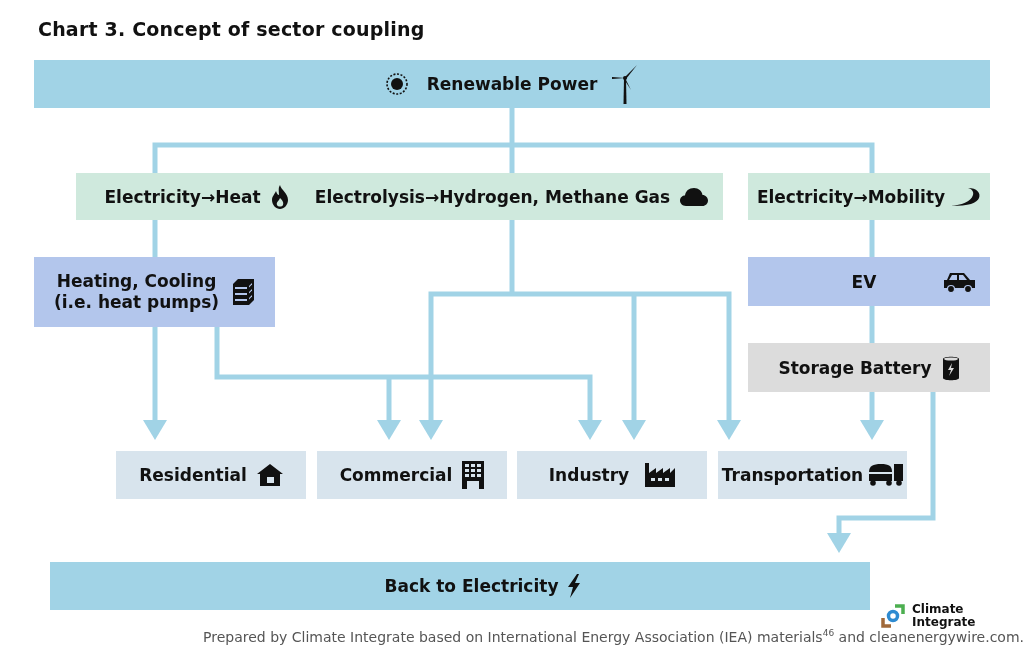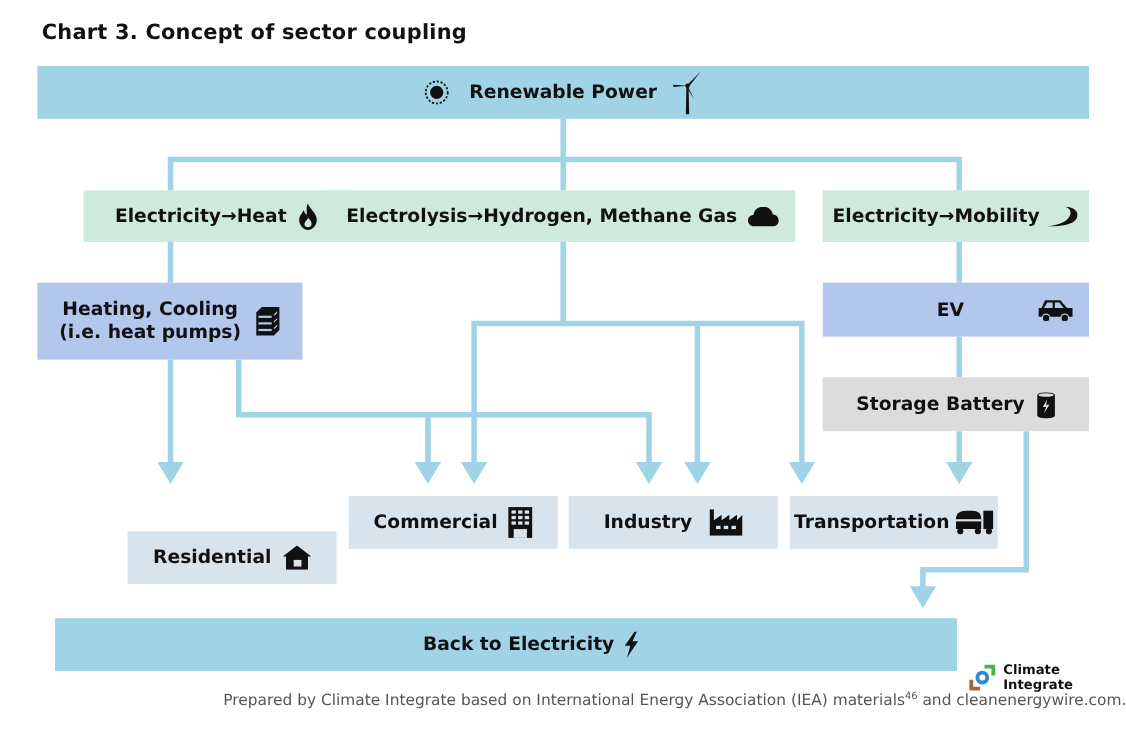--- a/index.html
+++ b/index.html
@@ -152,21 +152,21 @@
   <span class="lbl">Storage Battery</span>
   <span class="ic">
     <svg width="18" height="26" viewBox="0 0 18 26">
       <path d="M1 4 C1 1 17 1 17 4 V23 C17 26 1 26 1 23 Z" fill="#111"></path>
       <ellipse cx="9" cy="4" rx="7" ry="1.6" fill="#dcdcdc"></ellipse>
       <polygon points="10,8 6,15 9,15 7,21 12,13 9,13" fill="#dcdcdc"></polygon>
     </svg>
   </span>
 </div>
 
-<div class="box pale" style="left:116px; top:451px; width:190px; height:48px;margin-top:32px;">
+<div class="box pale" style="left:116px; top:451px; width:190px; height:48px;">
   <span class="lbl">Residential</span>
   <span class="ic">
     <svg width="26" height="22" viewBox="0 0 26 22">
       <polygon points="13,0 26,10 23,10 23,22 3,22 3,10 0,10" fill="#111"></polygon>
       <rect x="10" y="13" width="7" height="6" fill="#d8e4ed"></rect>
     </svg>
   </span>
 </div>
 
 <div class="box pale" style="left:317px; top:451px; width:190px; height:48px;">

